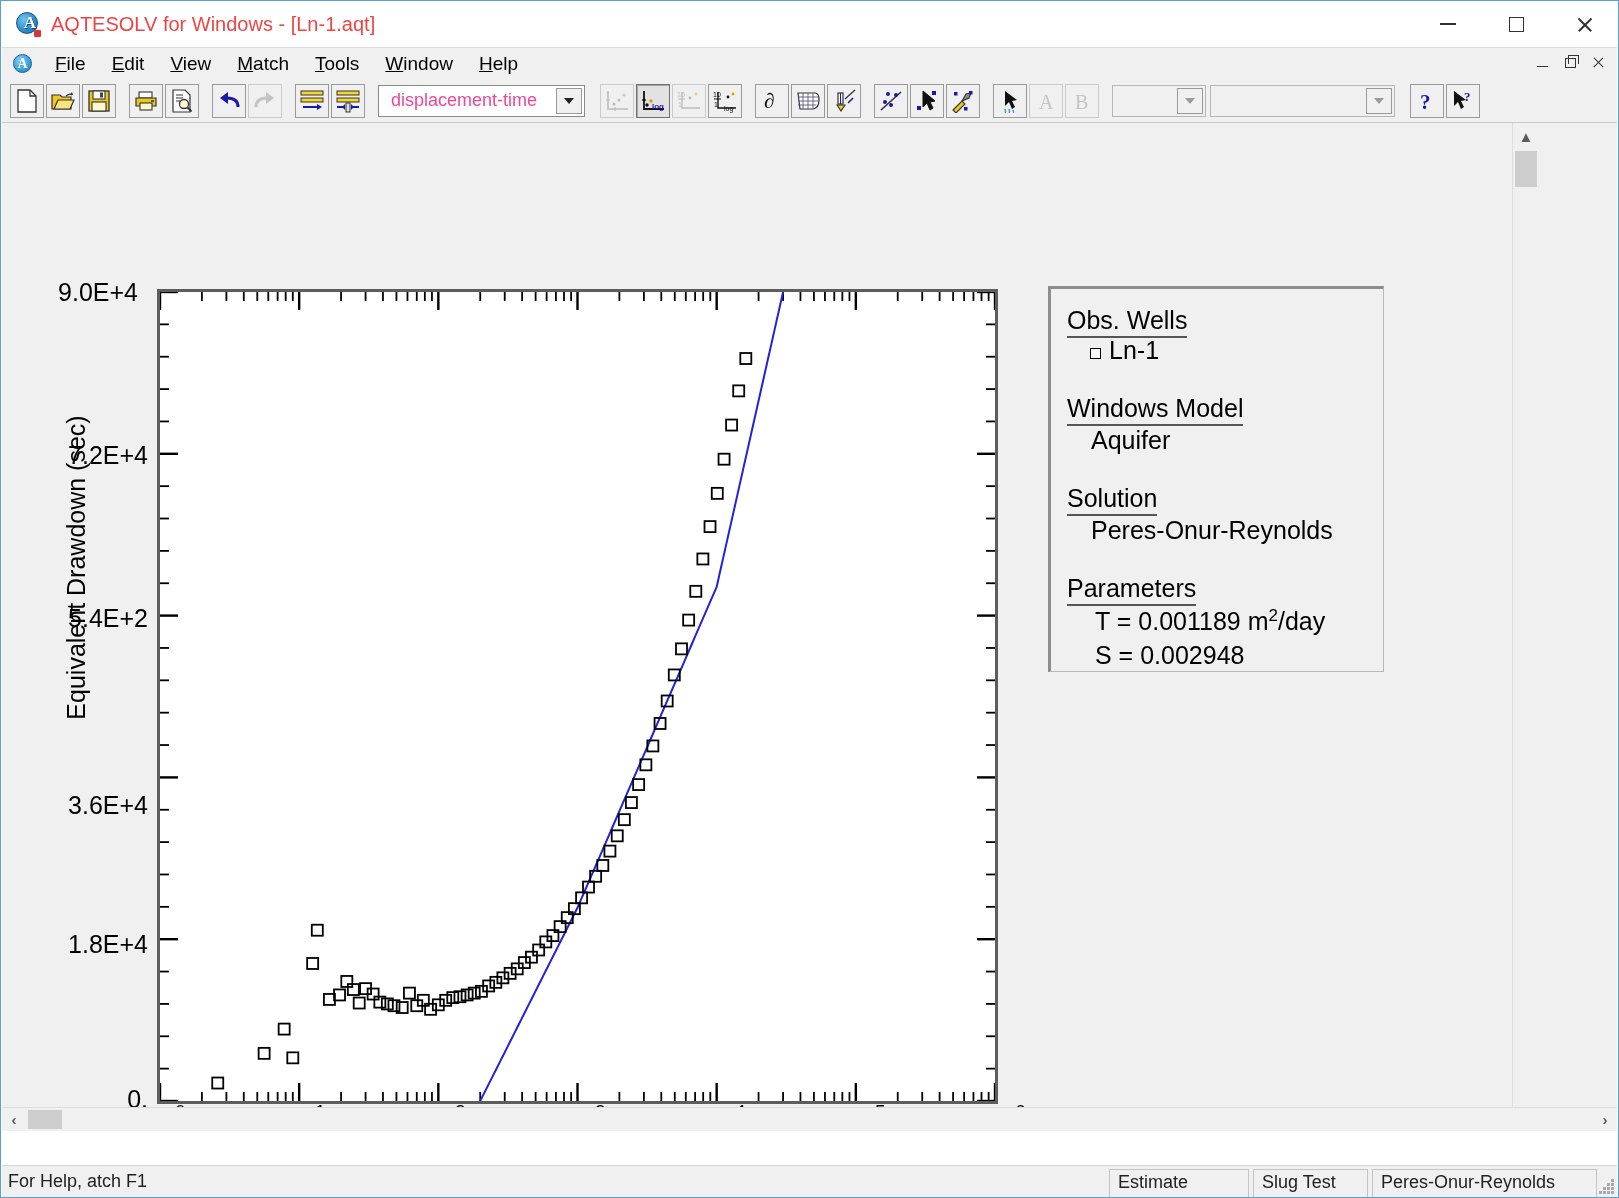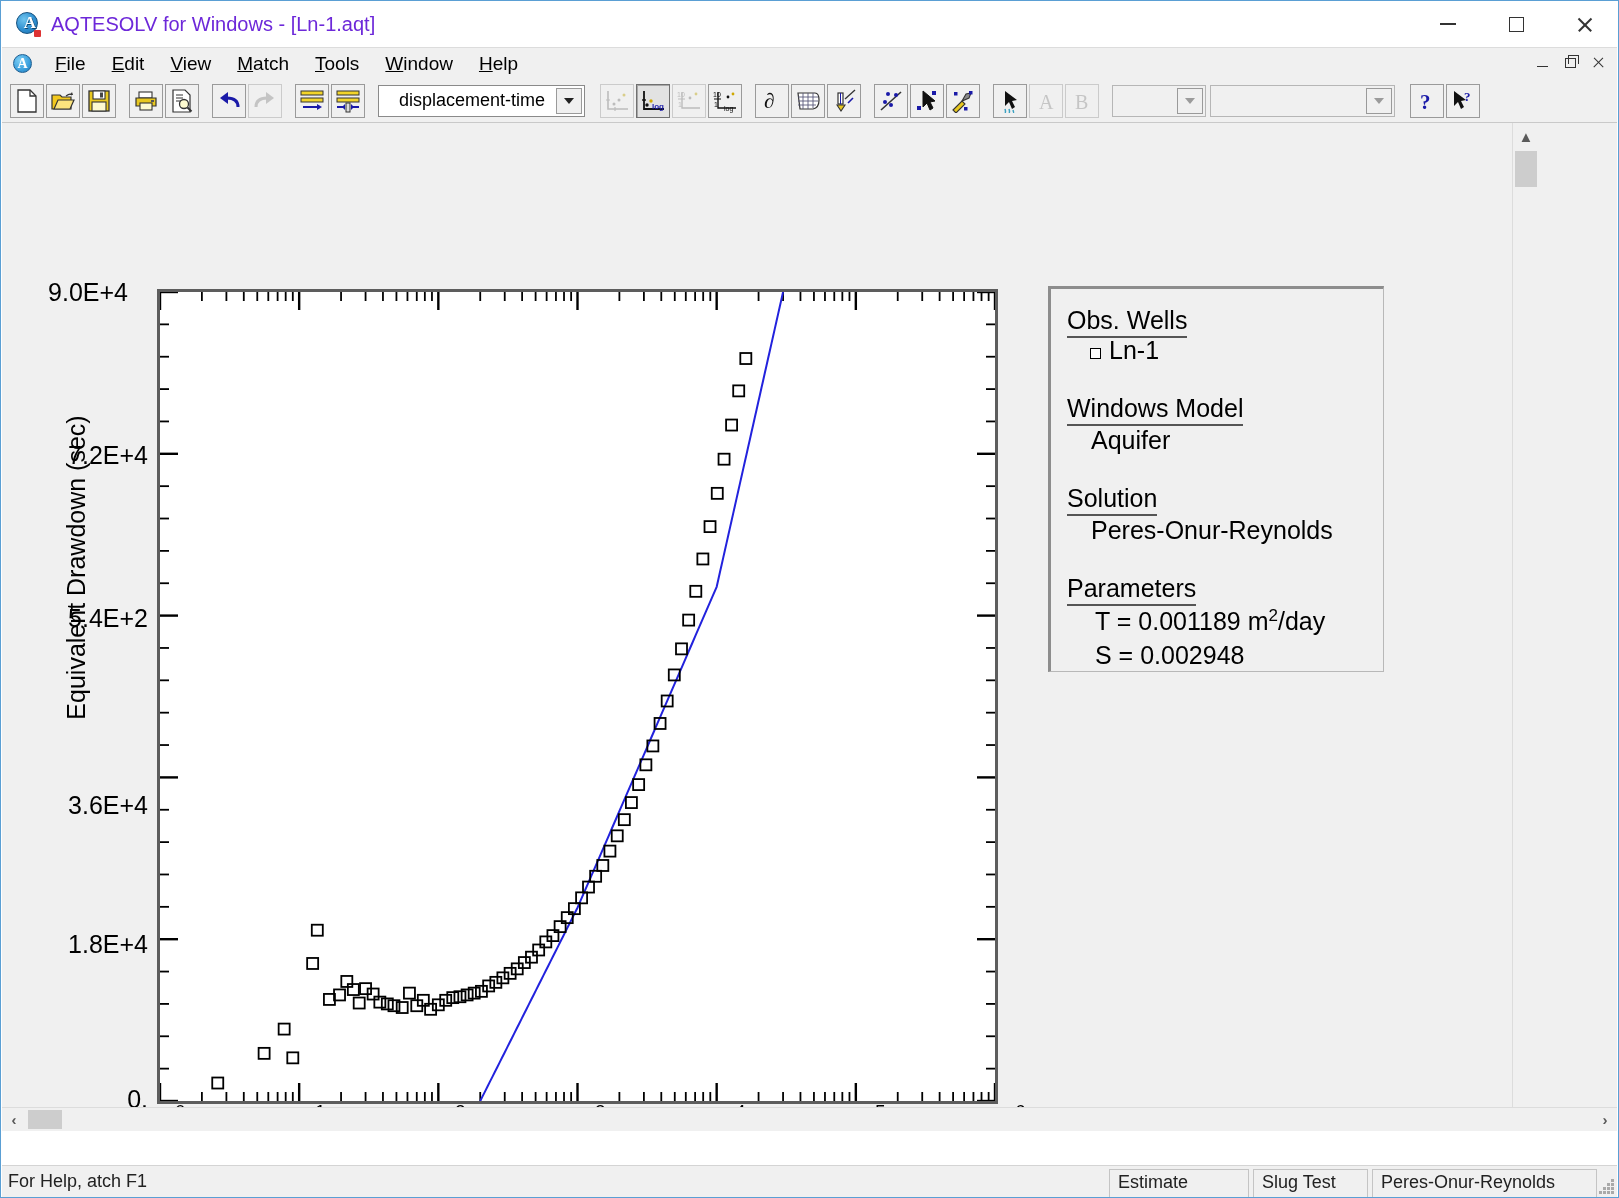--- a/index.html
+++ b/index.html
@@ -40,21 +40,21 @@
     color: #ffffff; font-weight: bold; font-size: 17px;
     font-family: "Liberation Serif", serif;
     text-shadow: 1px 1px 0 #0d4570;
     line-height: 24px; text-align: center;
   }
   #app-icon .redmark {
     position: absolute; right: 0px; bottom: 0px; width: 7px; height: 7px;
     background: #d33; border-radius: 1px;
   }
   #window-title {
-    font-size: 20px; color: #6d28d9; white-space: nowrap;
+    font-size: 20px; color: #ef4444; white-space: nowrap;
   }
   .wbtns { position: absolute; right: 0; top: 0; display: flex; height: 46px; }
   .wbtn {
     width: 68px; height: 46px; display: flex; align-items: center; justify-content: center;
     color: #333; background: transparent; border: none;
   }
   .wbtn .min { width: 16px; height: 1.6px; background: #333; display:block; }
   .wbtn .max { width: 15px; height: 15px; border: 1.6px solid #333; display:block; }
   .wbtn .cls { position: relative; width: 17px; height: 17px; display:block; }
   .wbtn .cls:before, .wbtn .cls:after {
@@ -116,21 +116,21 @@
   }
   .tb.pressed { border: 1px solid #707070; background: #e2e2e2; box-shadow: inset 1px 1px 0 #a8a8a8; }
   .tb.disabled { opacity: 0.42; }
   .tbsep { width: 11px; flex: none; }
   .tb svg { display: block; }
   .combo {
     height: 32px; background: #ffffff; border: 1px solid #8a8a8a;
     display: flex; align-items: center; position: relative; flex: none;
     margin-right: 4px;
   }
-  .combo .txt { font-size: 18px; color: #000000; padding-left: 12px; white-space: nowrap; margin-left: 8px; }
+  .combo .txt { font-size: 18px; color: #ec4899; padding-left: 12px; white-space: nowrap; }
   .combo .arrow {
     position: absolute; right: 2px; top: 2px; width: 26px; height: 26px;
     background: #f0f0f0; border: 1px solid #9a9a9a;
     display: flex; align-items: center; justify-content: center;
   }
   .combo .arrow i {
     display:block; width: 0; height: 0;
     border-left: 5px solid transparent; border-right: 5px solid transparent;
     border-top: 6px solid #222;
   }
@@ -500,21 +500,21 @@
       </svg>
     </div>
   </div>
 
   <div id="client">
     <div id="chartwin">
 
 
       <div id="ytitle">Equivalent Drawdown (sec)</div>
 
-      <div class="ylabel-txt" style="left:26px; top:155px; width:120px;text-align:center;">9.0E+4</div>
+      <div class="ylabel-txt" style="left:16px; top:155px; width:120px;">9.0E+4</div>
       <div class="ylabel-txt" style="left:26px; top:318px; width:120px;">7.2E+4</div>
       <div class="ylabel-txt" style="left:26px; top:481px; width:120px;">5.4E+2</div>
       <div class="ylabel-txt" style="left:26px; top:668px; width:120px;">3.6E+4</div>
       <div class="ylabel-txt" style="left:26px; top:807px; width:120px;">1.8E+4</div>
       <div class="ylabel-txt" style="left:26px; top:962px; width:120px;">0.</div>
 
       <div id="plot">
         <svg id="plotsvg" width="835" height="809" viewBox="0 0 835 809">
             <line x1="0" y1="809" x2="0" y2="791" stroke="#000" stroke-width="2.4"></line>
             <line x1="0" y1="0" x2="0" y2="18" stroke="#000" stroke-width="2.4"></line>

